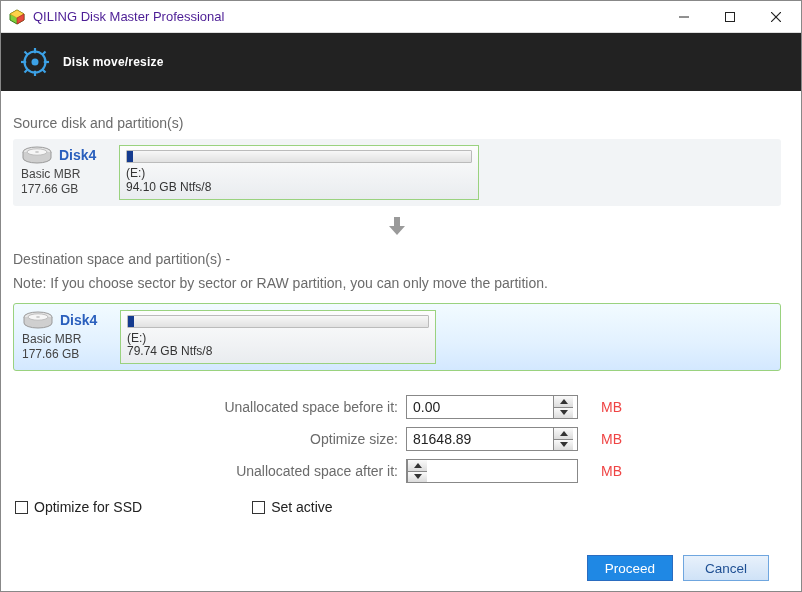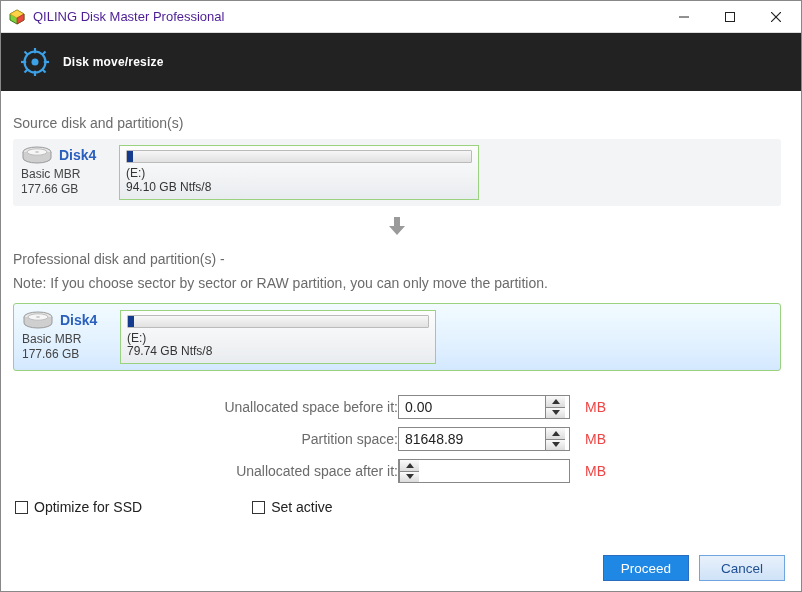--- a/index.html
+++ b/index.html
@@ -43,37 +43,37 @@
   .part-meta { line-height:1.15; }
 
   
   .arrow-down { text-align:center; margin: 8px 0 4px 0; }
   .arrow-down svg { width:24px; height:24px; }
 
   .note { color:#6b6b6b; margin-top:6px; }
 
   
   .form-area { margin-top: 24px; }
-  .form-row { display:flex; align-items:center; margin-bottom:8px; }
+  .form-row { display:flex; align-items:center; gap:8px; margin-bottom:8px; }
   .form-row .lbl { width: 385px; text-align:right; color:#6b6b6b; }
   .num-input { display:flex; align-items:stretch; border:1px solid #888; background:#fff; height:24px; width:172px; }
   .num-input input { border:none; outline:none; font-size:14px; padding:0 6px; width: 146px; color:#222; }
   .spin { width:20px; display:flex; flex-direction:column; border-left:1px solid #888; }
   .spin .sbtn { flex:1; display:flex; align-items:center; justify-content:center; background: linear-gradient(180deg,#fafafa,#dcdcdc); border-bottom:1px solid #888; cursor:pointer; }
   .spin .sbtn:last-child { border-bottom:none; }
   .spin svg { width:8px; height:5px; }
   .unit { color:#ef4444; margin-left:15px; }
 
   
   .check-row { display:flex; gap: 110px; padding: 8px 2px; color:#222; font-size:14px; }
   .cb { display:flex; align-items:center; gap:6px; cursor:pointer; }
   .cb .box { width:13px; height:13px; border:1px solid #333; background:#fff; }
 
   
-  .footer { position:absolute; bottom:10px; right:16px; display:flex; gap:10px; }
+  .footer { position:absolute; bottom:10px; right:32px; display:flex; gap:10px; }
   .btn { min-width:86px; height:26px; display:flex; align-items:center; justify-content:center; font-size:13.5px; border:1px solid #2a6cc0; cursor:pointer; }
   .btn.primary { background:#1f88e4; color:#fff; }
   .btn.secondary { background: linear-gradient(180deg,#e8f1fb,#cfe2f7); color:#1e4f93; border:1px solid #6fa6df;text-align:right; }
 </style>
 </head>
 <body>
 
 <div class="titlebar">
   <span class="app-icon">
     <svg viewBox="0 0 16 16">
@@ -155,21 +155,21 @@
       </div>
     </div>
   </div>
 
   <div class="arrow-down">
     <svg viewBox="0 0 24 24">
         <path d="M9 3 h6 v9 h5 l-8 9 -8 -9 h5 z" fill="#9a9a9a"></path>
       </svg>
   </div>
 
-  <div class="section-label">Professional disk and partition(s) -</div>
+  <div class="section-label">Destination space and partition(s) -</div>
   <div class="note">Note: If you choose sector by sector or RAW partition, you can only move the partition.</div>
 
   <div style="height:12px"></div>
 
   <div class="disk-card dst">
     <div class="disk-info">
       <div class="row1">
         <span class="disk-icon">
           <svg viewBox="0 0 32 22">
               <ellipse cx="16" cy="7" rx="14" ry="5" fill="#e7e7e7" stroke="#9a9a9a"></ellipse>
@@ -210,21 +210,21 @@
           <div class="sbtn">
               <svg viewBox="0 0 8 5">
                 <polygon points="0,0 8,0 4,5" fill="#333"></polygon>
               </svg>
             </div>
         </div>
       </div>
       <span class="unit">MB</span>
     </div>
     <div class="form-row">
-      <div class="lbl">Partition space:</div>
+      <div class="lbl">Optimize size:</div>
       <div class="num-input">
         <input type="text" value="81648.89" style="">
         <div class="spin">
           <div class="sbtn">
               <svg viewBox="0 0 8 5">
                 <polygon points="4,0 8,5 0,5" fill="#333"></polygon>
               </svg>
             </div>
           <div class="sbtn">
               <svg viewBox="0 0 8 5">

